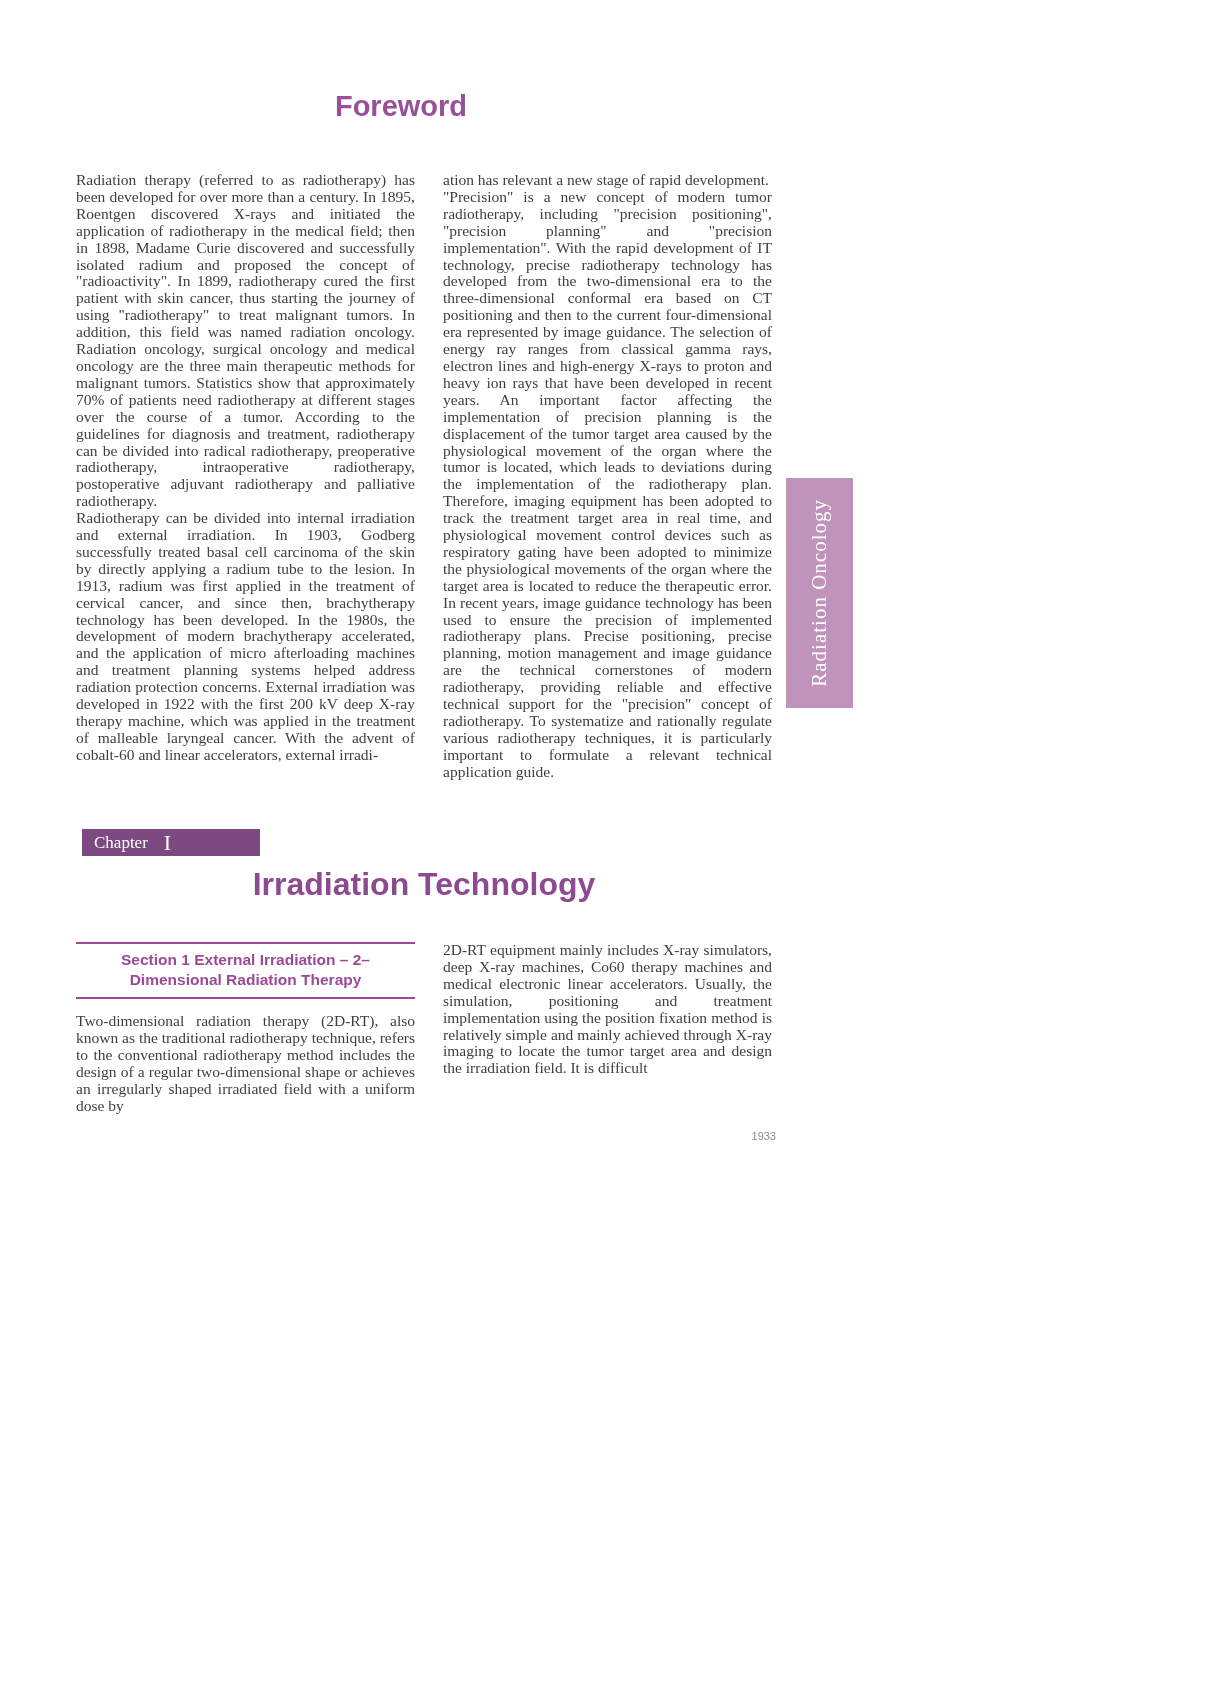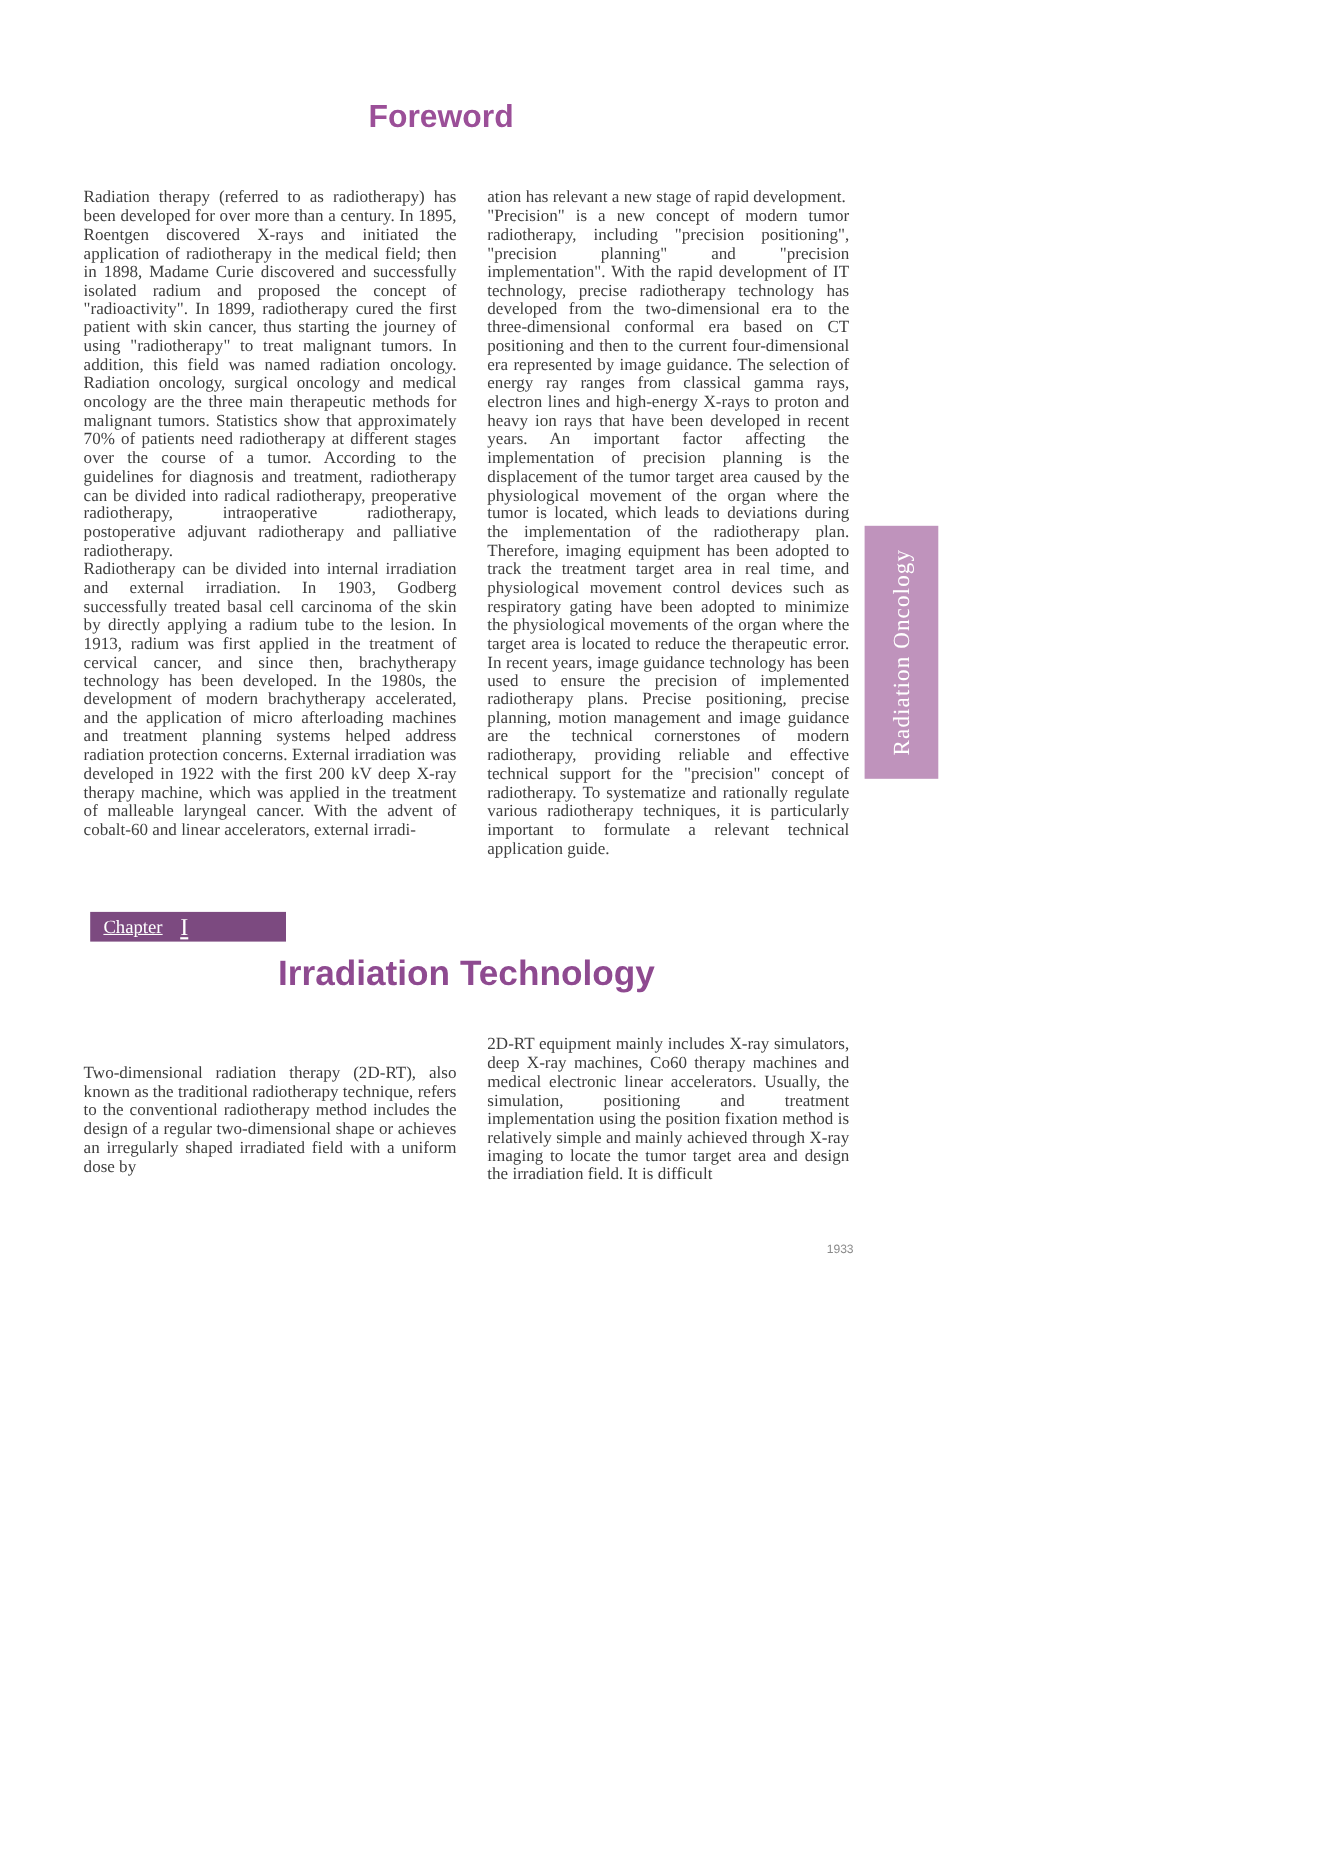--- a/index.html
+++ b/index.html
@@ -51,42 +51,41 @@
     writing-mode:vertical-rl;transform:rotate(180deg);
     color:#ffffff;font-family:"Liberation Serif",serif;
     font-size:21px;letter-spacing:1px;white-space:nowrap;
   }
   .chapter-bar{
     position:absolute;left:82px;top:829px;width:178px;height:27px;
     background:var(--chapter_bar_bg);
     display:flex;align-items:center;
     padding-left:12px;color:#ffffff;
     font-family:"Liberation Serif",serif;
-    text-decoration:underline;
   }
   .chapter-bar .chapter-label{font-size:17px;}
   .chapter-bar .chapter-numeral{font-size:22px;margin-left:16px;line-height:1;}
   .chapter-title{
     position:absolute;left:76px;top:866px;width:696px;
     text-align:center;
     font-family:"Liberation Sans",sans-serif;
     font-weight:bold;font-size:32px;
     color:var(--chapter_title_color);
   }
   .section-cols{top:942px;}
   .section-heading{
     border-top:2px solid var(--rule_color);
     border-bottom:2px solid var(--rule_color);
     padding:6px 0 7px 0;
     text-align:center;
     font-family:"Liberation Sans",sans-serif;
     font-weight:bold;font-size:15.5px;line-height:20px;
     color:var(--section_heading_color);
   }
-  .section-body{margin-top:26px;}
+  .section-body{margin-top:14px;}
   .page-number{
     position:absolute;left:676px;top:1130px;width:100px;
     text-align:right;
     font-family:"Liberation Sans",sans-serif;
     font-size:11px;color:var(--page_number_color);
   }
 </style>
 </head>
 <body>
 
@@ -109,20 +108,24 @@
 
 <div class="chapter-bar">
   <span class="chapter-label">Chapter</span>
   <span class="chapter-numeral">I</span>
 </div>
 
 <h2 class="chapter-title">Irradiation Technology</h2>
 
 <div class="col-wrap section-cols">
   <div class="col-left">
+    <div class="section-heading">
+      <div>Section 1 External Irradiation – 2–</div>
+      <div>Dimensional Radiation Therapy</div>
+    </div>
     <div class="section-body body-text">
       <p>Two-dimensional radiation therapy (2D-RT), also known as the traditional radiotherapy technique, refers to the conventional radiotherapy method includes the design of a regular two-dimensional shape or achieves an irregularly shaped irradiated field with a uniform dose by</p>
     </div>
   </div>
   <div class="col-right body-text">
     <p>2D-RT equipment mainly includes X-ray simulators, deep X-ray machines, Co60 therapy machines and medical electronic linear accelerators. Usually, the simulation, positioning and treatment implementation using the position fixation method is relatively simple and mainly achieved through X-ray imaging to locate the tumor target area and design the irradiation field. It is difficult</p>
   </div>
 </div>
 
 <div class="page-number">1933</div>

